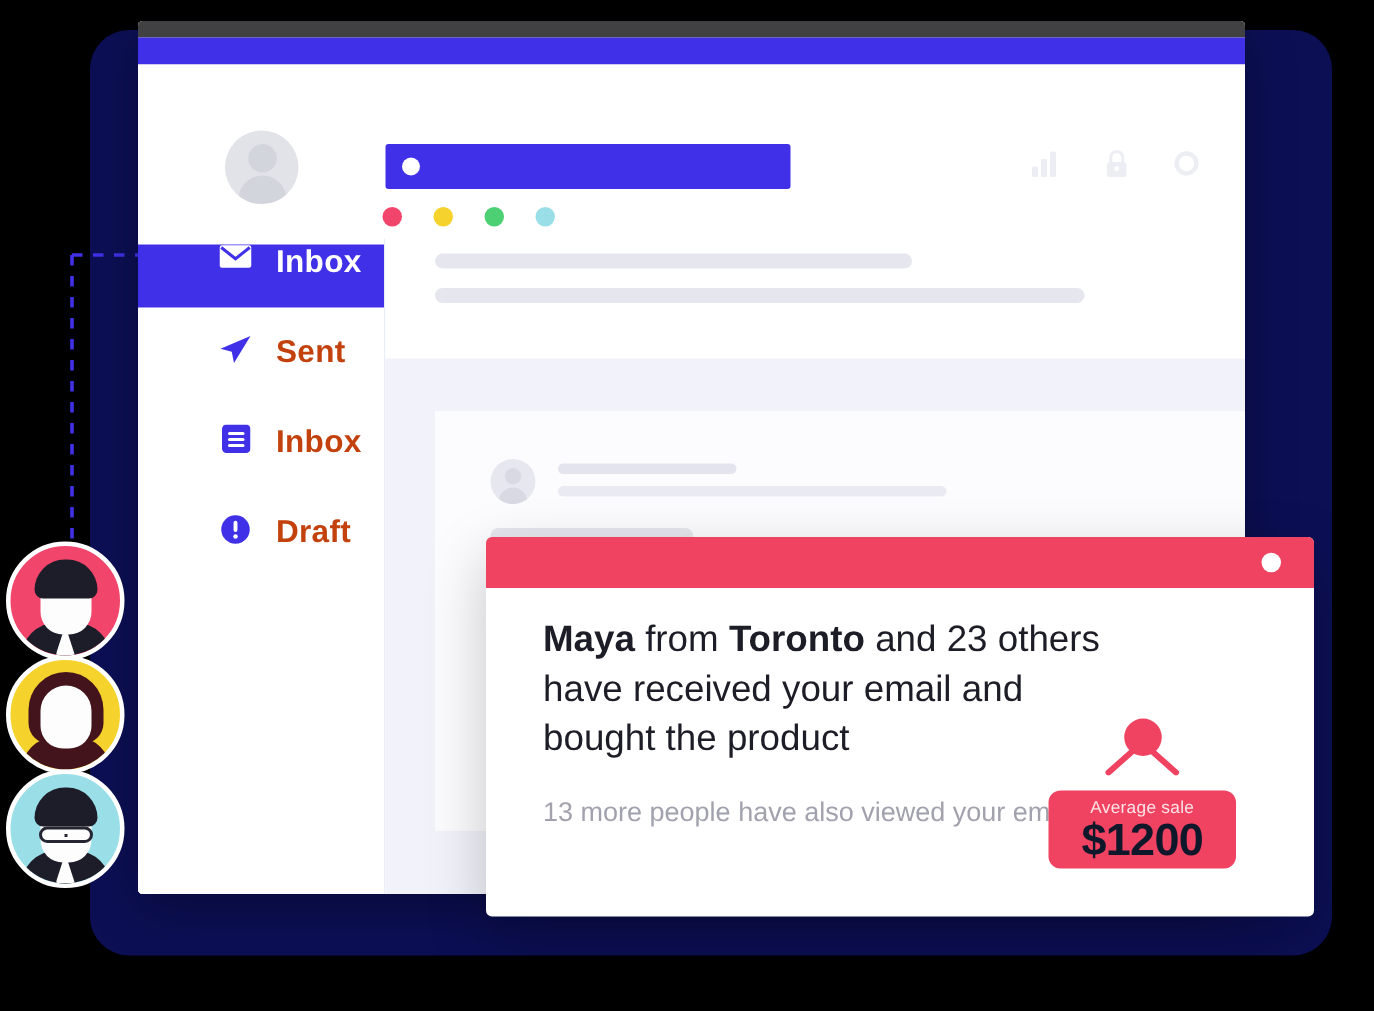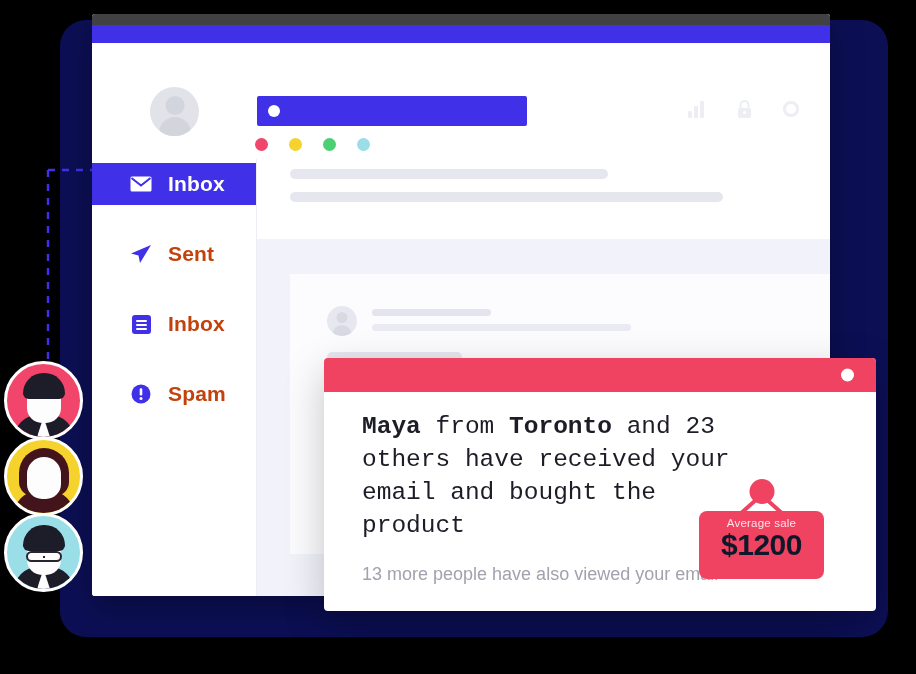--- a/index.html
+++ b/index.html
@@ -93,24 +93,24 @@
 
   
   .sidebar {
     position: absolute; left: 0; top: 145px;
     width: 165px; height: 437px;
     background: #ffffff;
     border-right: 1px solid #eceef5;
   }
   .nav-item {
     position: relative;
-    display: flex; align-items: center;
+    display: flex; align-items: flex-start;
     height: 42px;
-    padding-left: 38px;
-    margin-bottom: 28px;
+    padding-left: 54px;
+    margin-bottom: 18px;
   }
   .nav-item:first-child { margin-top: 4px; }
   .nav-item.active { background: #4030e8; }
   .nav-item .nav-ico {
     width: 22px; display: flex; align-items: center; justify-content: center;
     margin-right: 16px;
   }
   .nav-item .nav-label {
     font-size: 21px; font-weight: bold;
     color: #c2410c; letter-spacing: .2px;
@@ -219,37 +219,37 @@
     width: 100%; height: 34px;
     background: #ef4361;
   }
   .notif-head .dot {
     position: absolute; right: 22px; top: 50%; transform: translateY(-50%);
     width: 13px; height: 13px; border-radius: 50%; background: #ffffff;
   }
   .notif-body { position: absolute; left: 38px; top: 52px; width: 400px; }
   .notif-title {
     font-size: 24.5px; line-height: 33px;
-    color: #1d1d27; font-weight: normal; font-family: Liberation Mono, monospace;
+    color: #1d1d27; font-weight: normal;
   }
   .notif-title b { font-weight: bold; }
   .notif-sub {
     margin-top: 19px;
     font-size: 18px; line-height: 26px;
     color: #a2a2ae;
   }
 
   
   .price-tag {
     position: absolute; left: 699px; top: 479px;
     width: 125px; height: 100px;
   }
   .tag-box {
     position: absolute; left: 0; bottom: 0;
-    width: 125px; height: 68px;
+    width: 125px; height: 52px;
     background: #ef4361;
     border-radius: 8px;
     text-align: center;
   }
   .tag-label {
     margin-top: 6px;
     font-size: 11.5px; color: #fde3e8; letter-spacing: .2px;
   }
   .tag-value {
     font-size: 30px; font-weight: bold; color: #0f172a;
@@ -359,21 +359,21 @@
       </div>
 
       <div class="nav-item">
         <span class="nav-ico">
           <svg width="20" height="20" viewBox="0 0 20 20">
             <circle cx="10" cy="10" r="9.5" fill="#4030e8"></circle>
             <rect x="8.7" y="4.2" width="2.6" height="7.4" rx="1.3" fill="#ffffff"></rect>
             <circle cx="10" cy="14.6" r="1.5" fill="#ffffff"></circle>
           </svg>
         </span>
-        <span class="nav-label">Spam</span>
+        <span class="nav-label">Draft</span>
       </div>
     </div>
 
     <div class="main-area">
       <div class="skel sk1"></div>
       <div class="skel sk2"></div>
 
       <div class="inner-panel">
         <div class="inner-card">
           <div class="ic-avatar">

